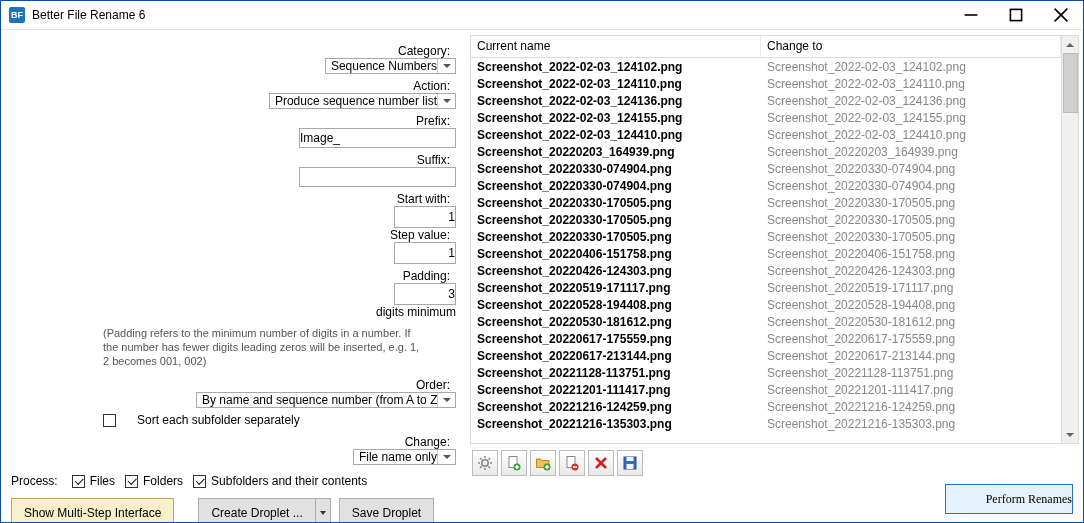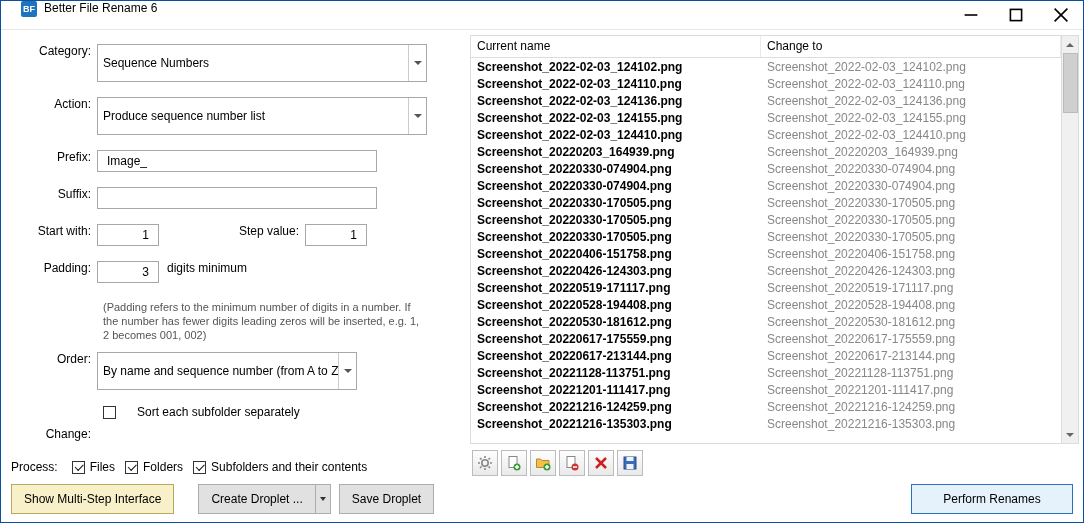--- a/index.html
+++ b/index.html
@@ -13,22 +13,22 @@
     height: 523px;
     border: 1px solid #0a50a1;
   }
 
   
   .titlebar {
     height: 29px;
     background: #fff;
     color: #000;
     display: flex;
-    align-items: flex-start;
-    padding-left: 20px;
+    align-items: center;
+    padding-left: 8px;
     border-bottom: 1px solid #e6e6e6;
   }
   .app-icon {
     width: 16px; height: 16px;
     background: #1e73be;
     margin-right: 7px;
     display: flex; align-items:center; justify-content:center;
     color:#fff; font-size:9px; font-weight:bold;
     border-radius:2px;
   }
@@ -56,31 +56,31 @@
     flex-direction: column;
   }
   .right-pane {
     flex: 1;
     display:flex;
     flex-direction: column;
     padding: 5px 4px 8px 4px;
   }
 
   
-  .frow { display:flex; align-items: flex-start; margin-bottom: 15px; }
+  .frow { display:flex; align-items: flex-end; margin-bottom: 5px; flex-direction: column; }
   .flabel {
     width: 86px;
     text-align: right;
     padding-right: 6px;
     color:#000;
   }
   .finput {
     height: 22px;
     border: 1px solid #a8a8a8;
-    padding: 2px 9px;
+    padding: 2px 0;
     font-size: 12px;
     background:#fff;
   }
   .finput.wide { flex: 1; max-width: 280px; }
   .combo {
     flex: 1;
     max-width: 330px;
     height: 38px;
     border: 1px solid #a8a8a8;
     display:flex; align-items:center;
@@ -213,25 +213,25 @@
     display:flex;align-items:center;justify-content:center;
   }
 
   
   .perform-row {
     display:flex; justify-content:flex-end;
     padding: 2px 6px 0 0;
   }
   .perform-btn {
     height: 30px;
-    width: 162px;
+    width: 128px;
     border: 1px solid #2b71c2;
     background: #e5f1fb;
-    display:flex; align-items:center; justify-content:center;
-    font-size:12px; color:#000;
+    display:flex; align-items:center; justify-content:flex-end;
+    font-size:12px; color:#000;font-family:Liberation Serif, serif;
   }
 
   
   .ico { width:16px; height:16px; display:block; }
 </style>
 </head>
 <body>
 
 <div class="titlebar">
   <div class="app-icon">BF</div>
@@ -316,20 +316,24 @@
       </div>
     </div>
 
     <div class="checkbox-row">
       <span class="chk" id="chk-sortsub"></span>
       <span>Sort each subfolder separately</span>
     </div>
 
     <div class="frow">
       <div class="flabel">Change:</div>
+      <div class="combo small">
+        <span class="combo-text">File name only</span>
+        <span class="combo-arrow"></span>
+      </div>
     </div>
 
     <div class="spacer"></div>
 
     <div class="process-row">
       <span class="plabel">Process:</span>
       <span class="pitem">
         <span class="chk checked" id="chk-files"></span>
         <span>Files</span>
       </span>

